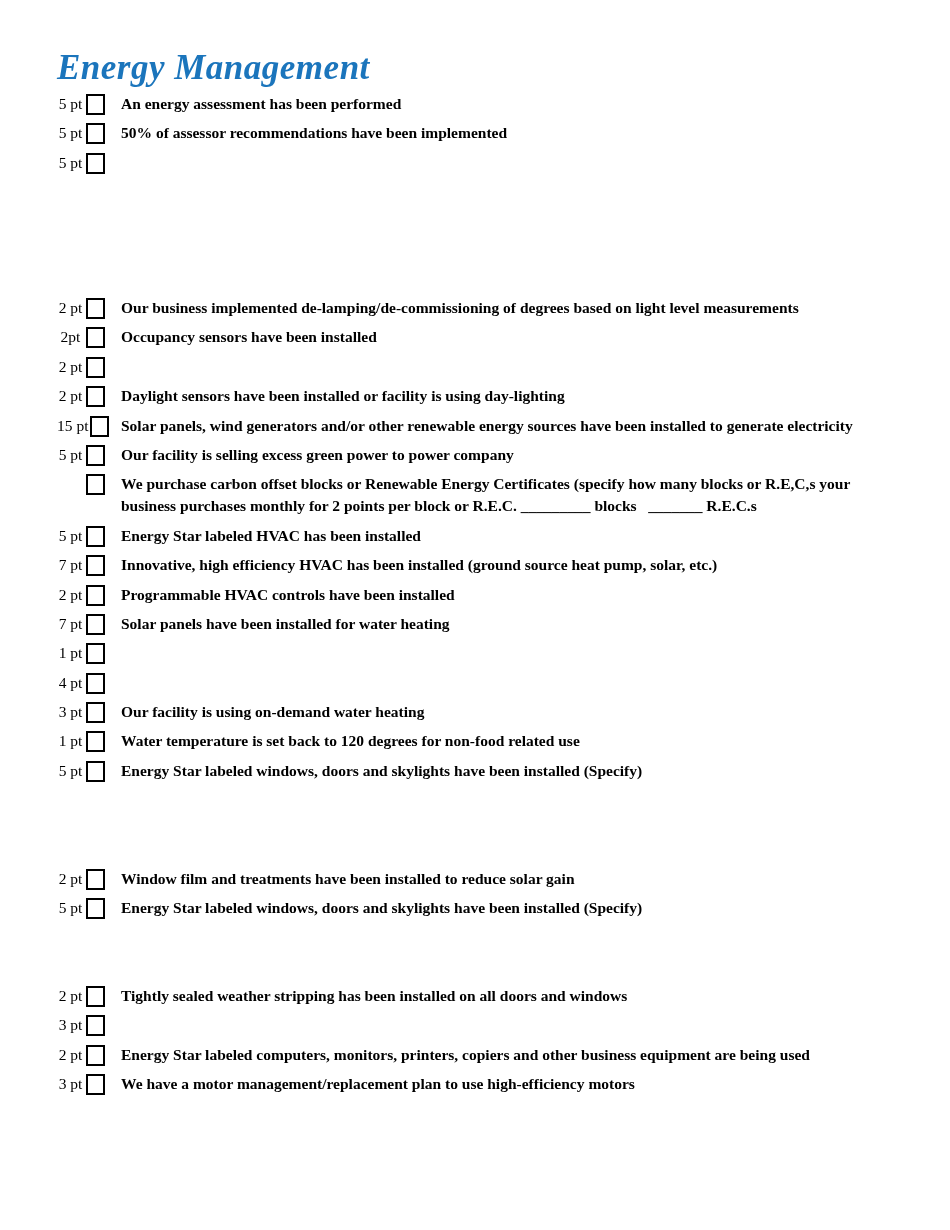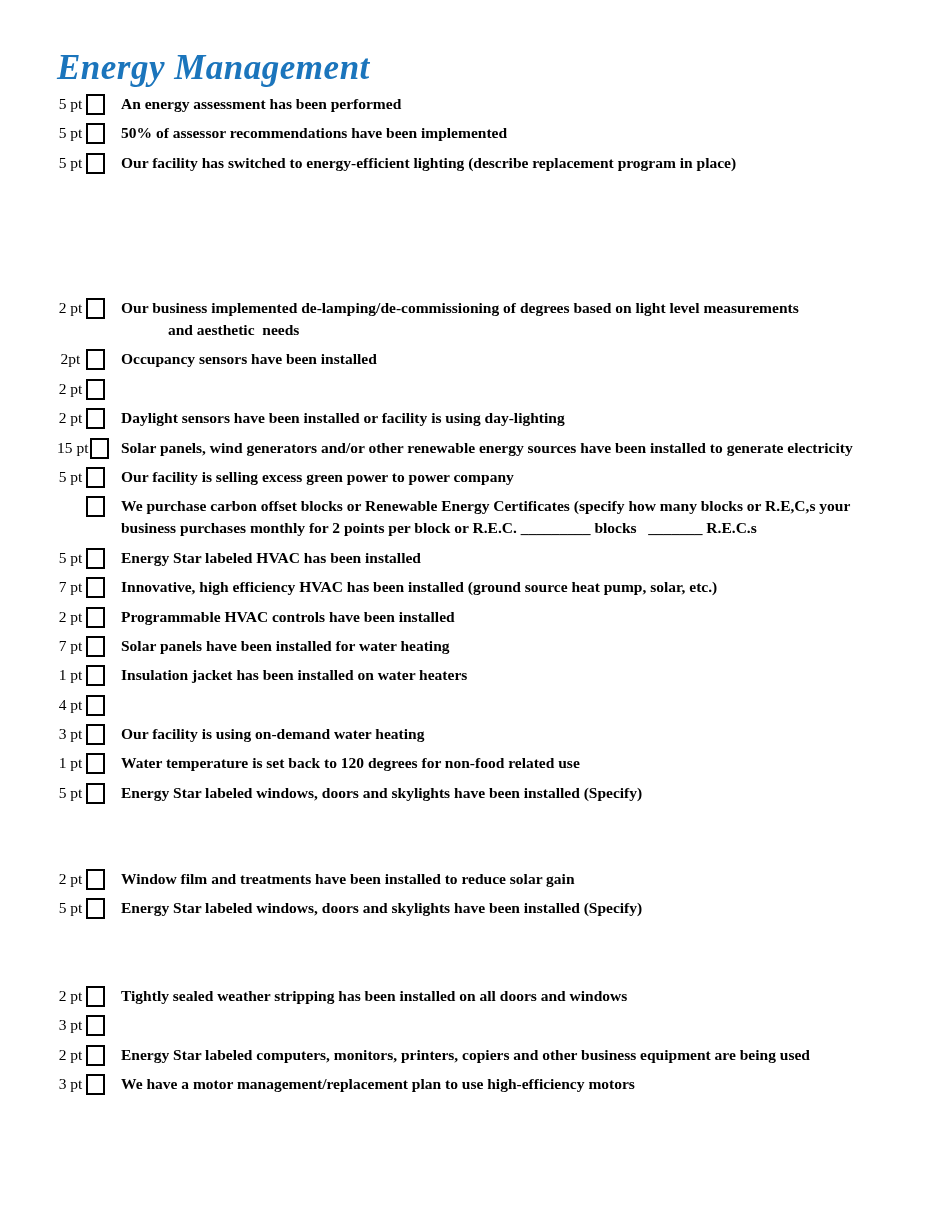--- a/index.html
+++ b/index.html
@@ -96,30 +96,29 @@
             <span class="pts">5 pt</span>
             <span class="checkbox" role="checkbox" aria-checked="false"></span>
           </div>
           <div class="item-text"><div class="line1">50% of assessor recommendations have been implemented</div></div>
         </div>
         <div class="row">
           <div class="gutter">
             <span class="pts">5 pt</span>
             <span class="checkbox" role="checkbox" aria-checked="false"></span>
           </div>
-          <div class="item-text"><div class="line1">Our facility has switched to energy-efficient lighting (describe replacement program in place)</div></div>
         </div>
       </div>
       <div class="section section-1">
         <div class="row">
           <div class="gutter">
             <span class="pts">2 pt</span>
             <span class="checkbox" role="checkbox" aria-checked="false"></span>
           </div>
-          <div class="item-text"><div class="line1">Our business implemented de-lamping/de-commissioning of degrees based on light level measurements</div><div class="line2">and aesthetic  needs</div></div>
+          <div class="item-text"><div class="line1">Our business implemented de-lamping/de-commissioning of degrees based on light level measurements</div></div>
         </div>
         <div class="row">
           <div class="gutter">
             <span class="pts">2pt</span>
             <span class="checkbox" role="checkbox" aria-checked="false"></span>
           </div>
           <div class="item-text"><div class="line1">Occupancy sensors have been installed</div></div>
         </div>
         <div class="row">
           <div class="gutter">
@@ -181,21 +180,20 @@
             <span class="pts">7 pt</span>
             <span class="checkbox" role="checkbox" aria-checked="false"></span>
           </div>
           <div class="item-text"><div class="line1">Solar panels have been installed for water heating</div></div>
         </div>
         <div class="row">
           <div class="gutter">
             <span class="pts">1 pt</span>
             <span class="checkbox" role="checkbox" aria-checked="false"></span>
           </div>
-          <div class="item-text"><div class="line1">Insulation jacket has been installed on water heaters</div></div>
         </div>
         <div class="row">
           <div class="gutter">
             <span class="pts">4 pt</span>
             <span class="checkbox" role="checkbox" aria-checked="false"></span>
           </div>
         </div>
         <div class="row">
           <div class="gutter">
             <span class="pts">3 pt</span>

